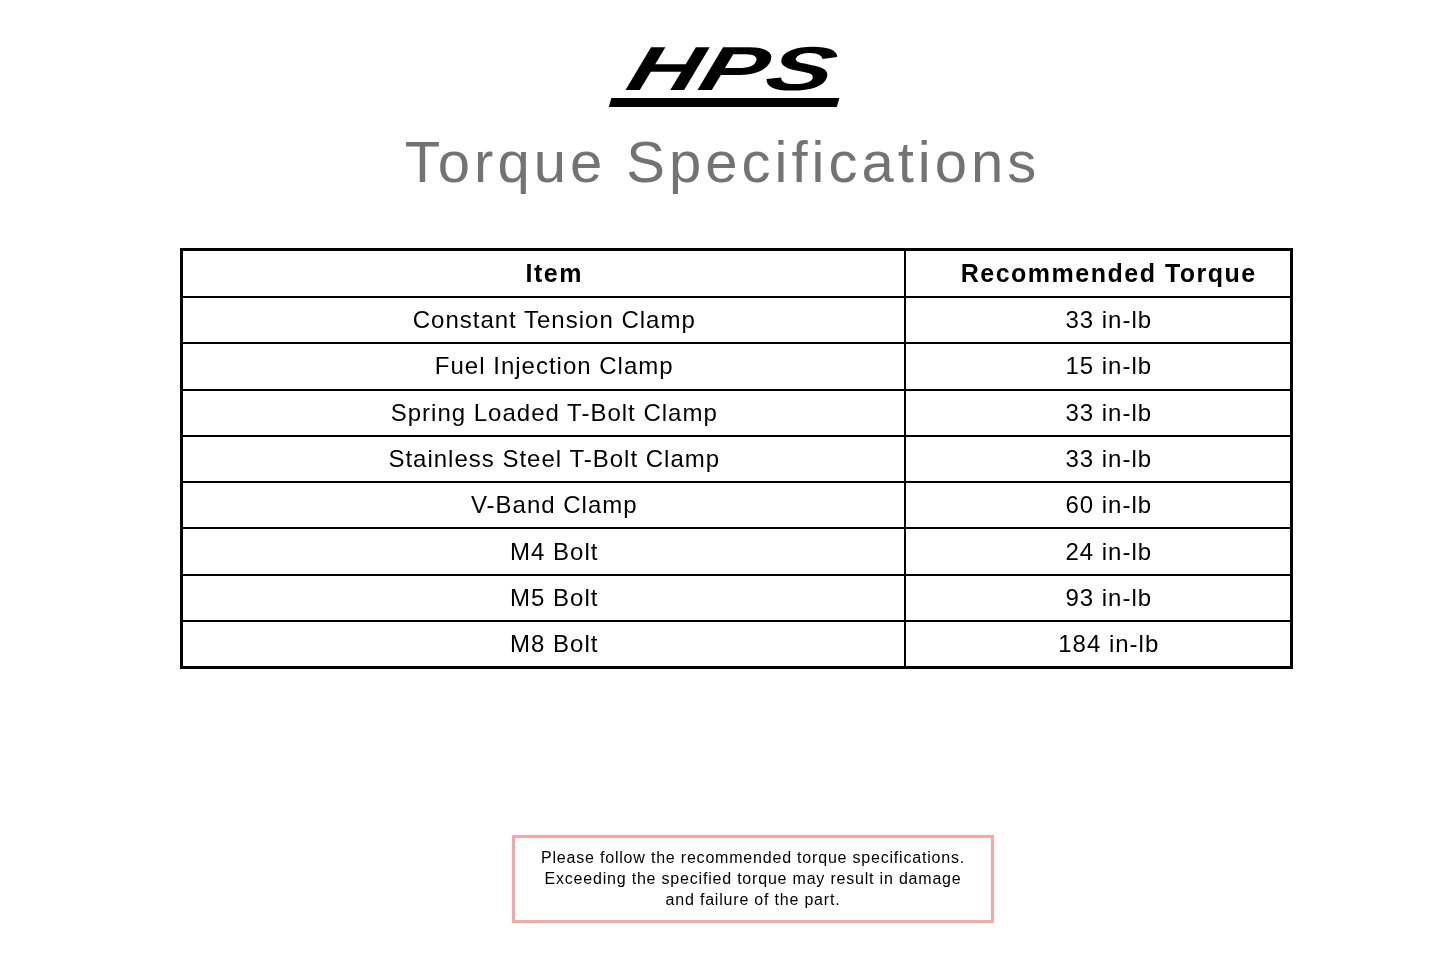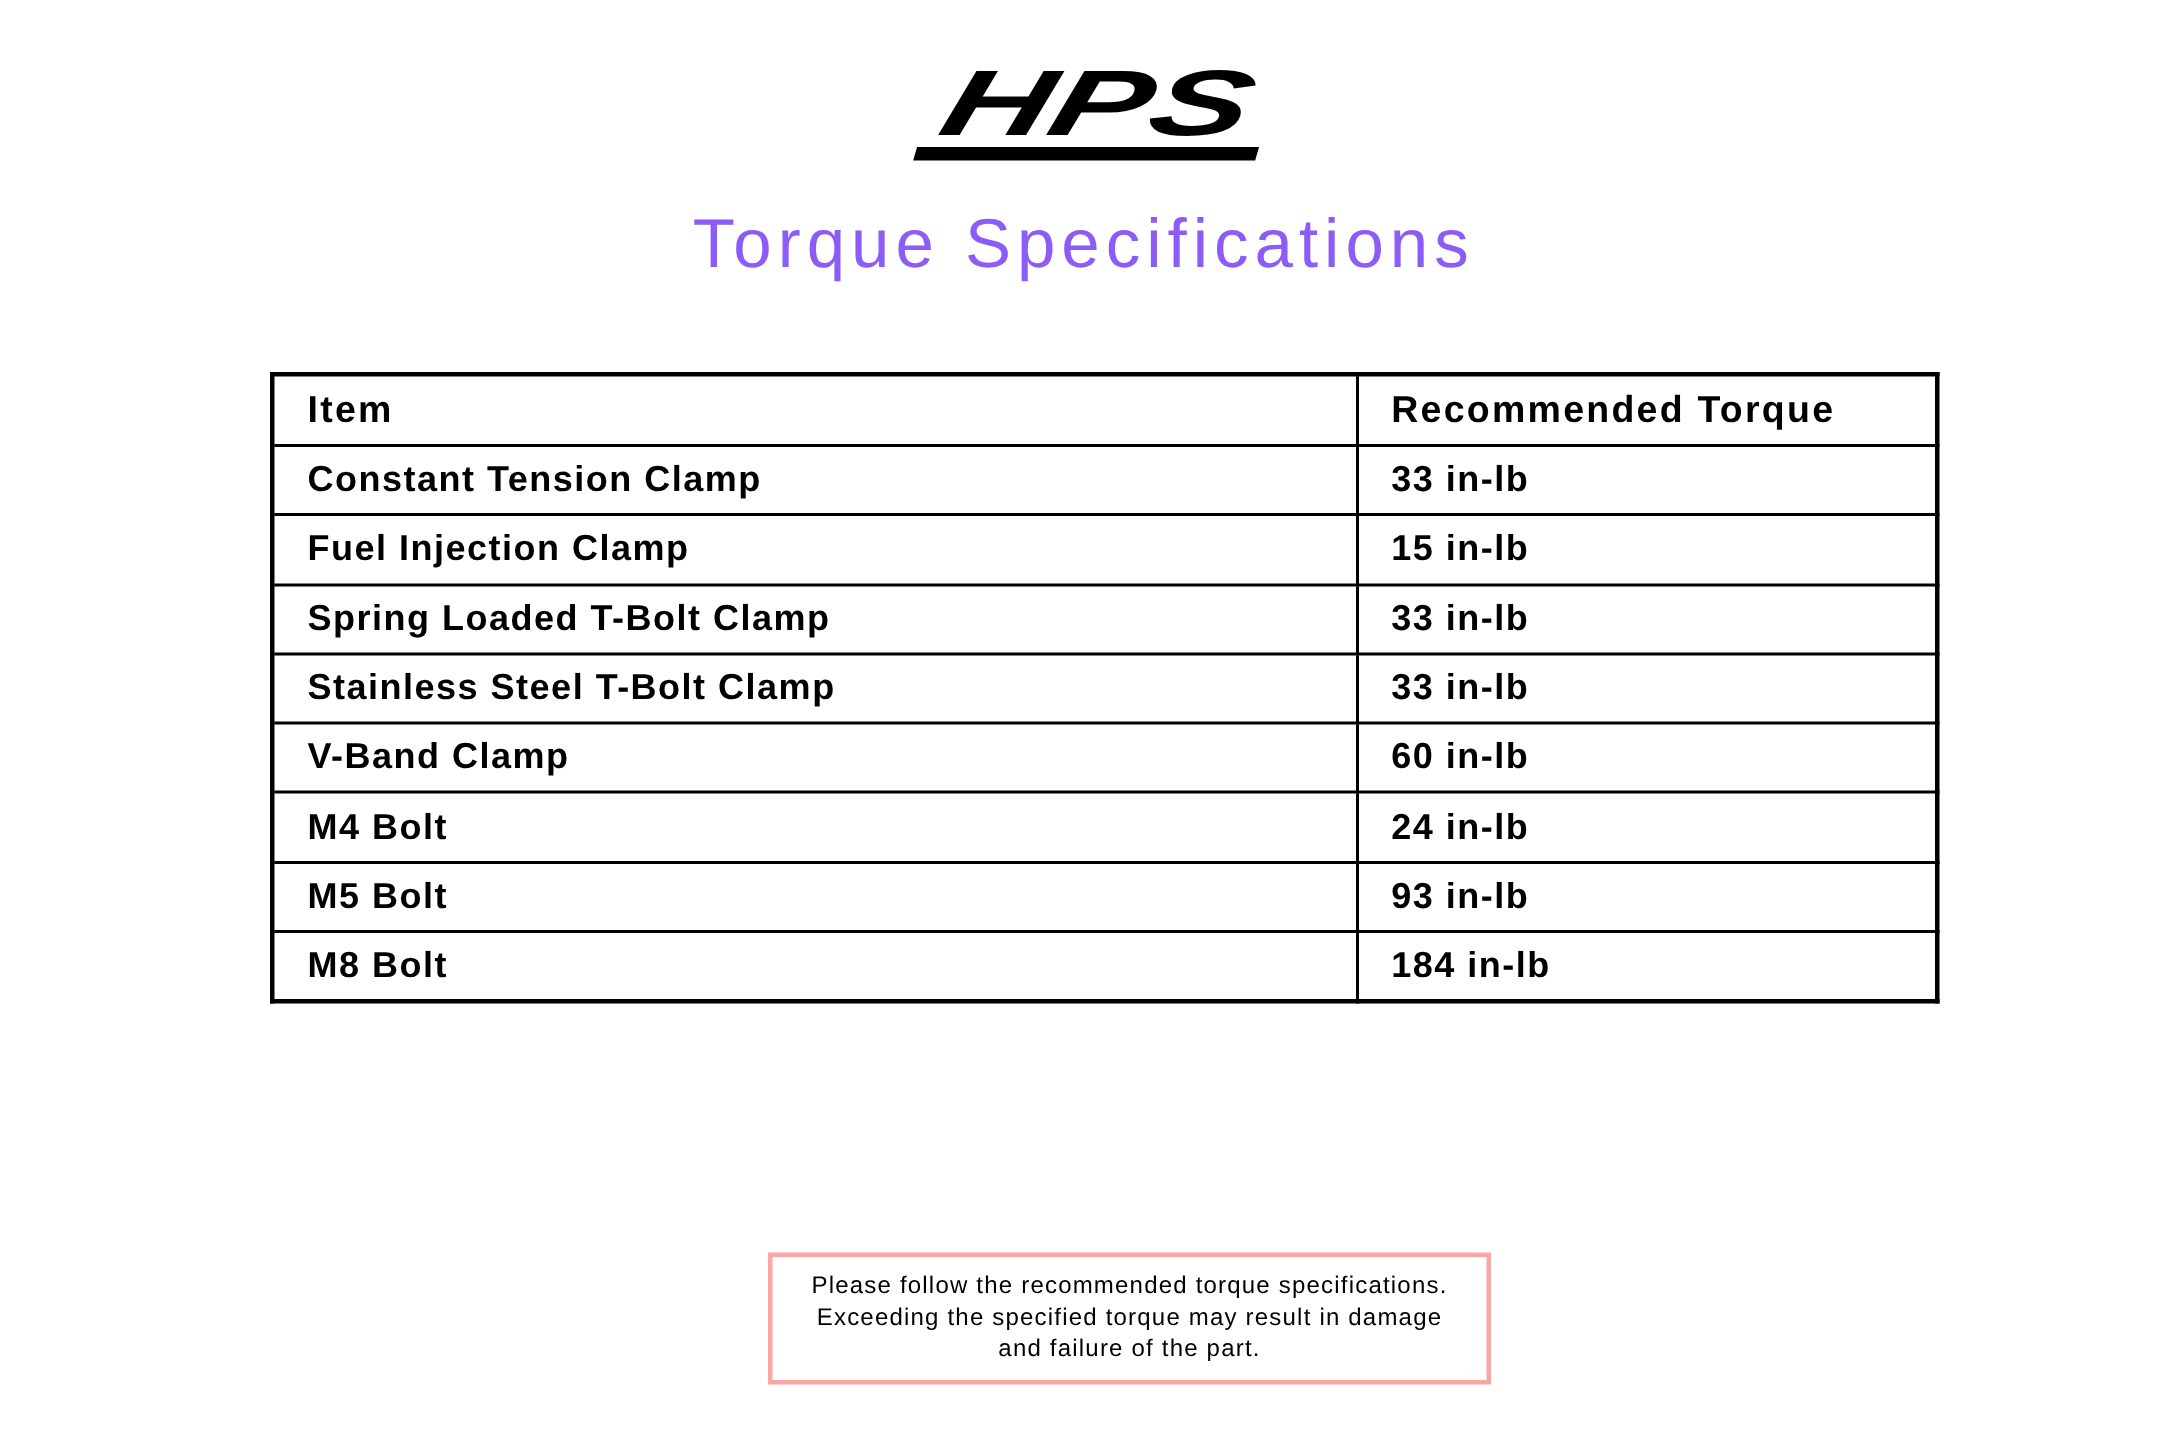--- a/index.html
+++ b/index.html
@@ -20,54 +20,54 @@
     top: 40px;
     left: 50%;
     transform: translateX(-50%);
   }
   .page-title {
     position: absolute;
     top: 136px;
     left: 0;
     width: 100%;
     text-align: center;
-    font-size: 46px;
+    font-size: 58px;
     line-height: 52px;
     letter-spacing: 4px;
     font-weight: 400;
-    color: #8b5cf6;
+    color: #737373;
   }
   .spec-table {
     position: absolute;
     left: 180px;
     top: 248px;
     width: 1110px;
     border-collapse: collapse;
     table-layout: fixed;
     border: 3px solid #000000;
   }
   .spec-table th,
   .spec-table td {
     border: 2px solid #000000;
-    text-align: left;
+    text-align: center;
     vertical-align: middle;
     padding: 0 0 0 22px;
     overflow: hidden;
     white-space: nowrap;
   }
   .spec-table th {
     height: 45px;
     font-size: 25px;
     font-weight: bold;
     letter-spacing: 1.5px;
   }
   .spec-table td {
     height: 44.3px;
     font-size: 24px;
-    font-weight: 700;
+    font-weight: 400;
     letter-spacing: 1px;
   }
   .col-item { width: 723px; }
   .col-torque { width: 387px; }
   .note-box {
     position: absolute;
     left: 512px;
     top: 835px;
     width: 482px;
     box-sizing: border-box;

